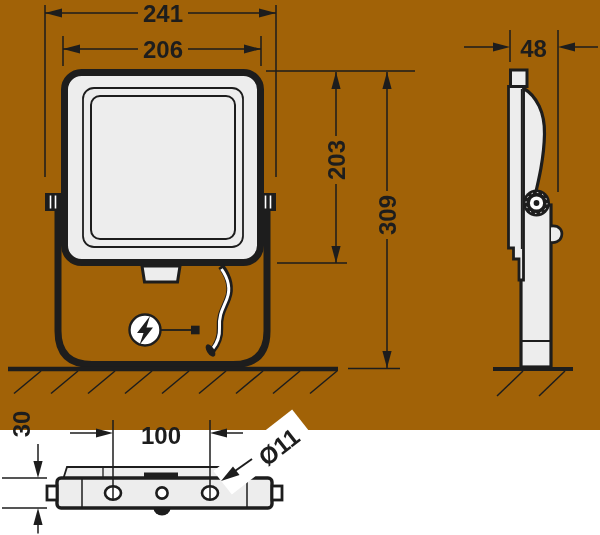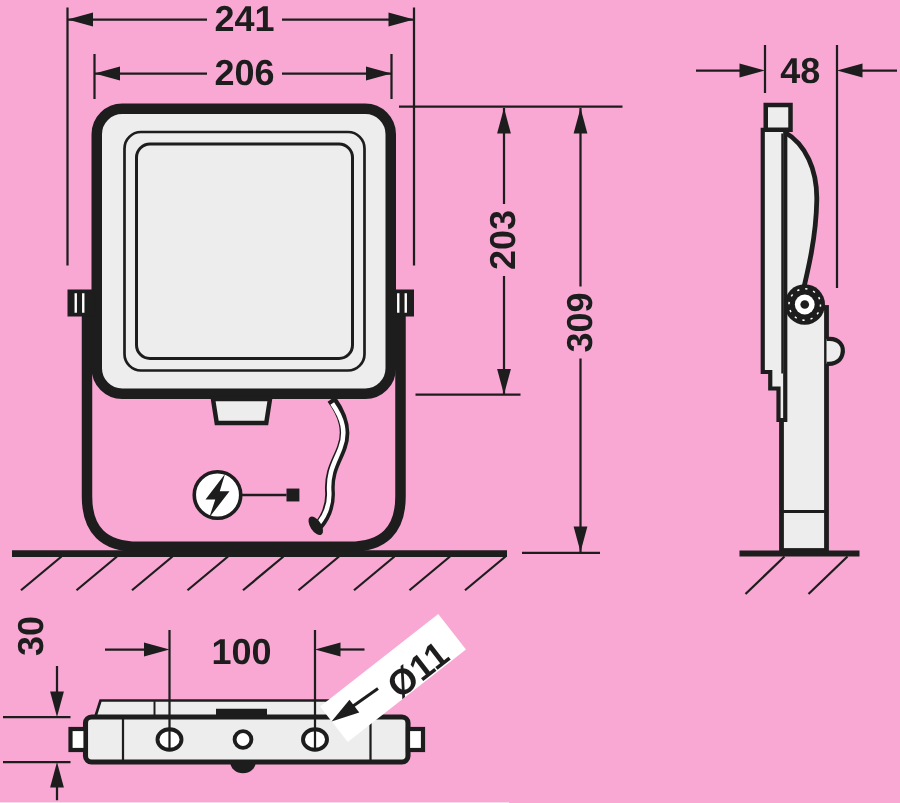--- a/index.html
+++ b/index.html
@@ -6,22 +6,22 @@
     margin: 0;
     padding: 0;
     background: #ffffff;
     width: 600px;
     height: 535px;
     overflow: hidden;
   }
   .stage {
     position: relative;
     width: 600px;
-    height: 535px;
-    background: #f9a8d4;
+    height: 430px;
+    background: #a16207;
   }
   svg { display: block; }
   .dim-text {
     font-family: "Liberation Sans", "DejaVu Sans", sans-serif;
     font-weight: 700;
     font-size: 24px;
     fill: #1d1d1d;
     letter-spacing: 0px;
   }
   .thin  { stroke: #1d1d1d; stroke-width: 1.5; fill: none; }

